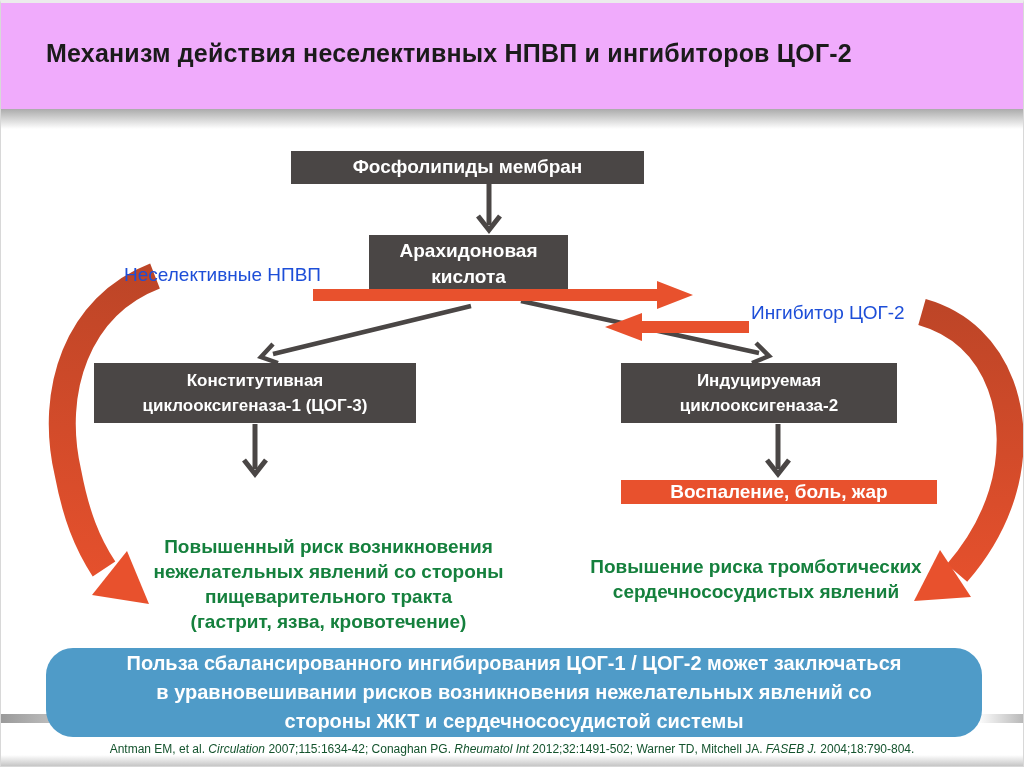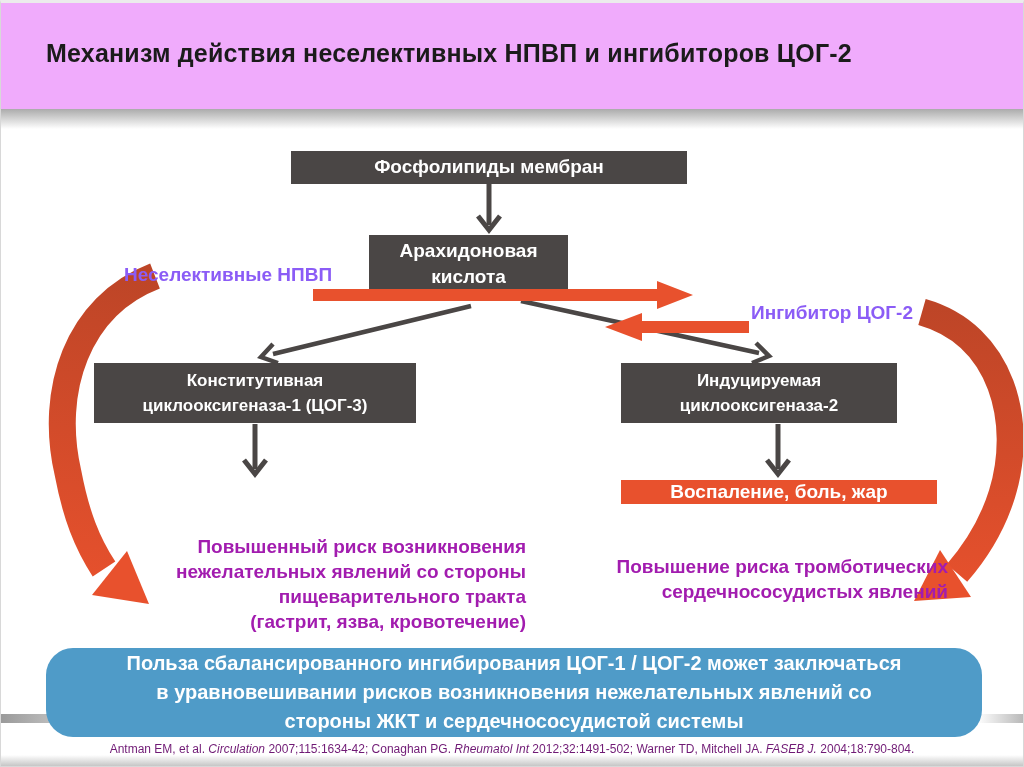--- a/index.html
+++ b/index.html
@@ -44,52 +44,52 @@
 
   .box{
     position:absolute;z-index:2;
     display:flex;align-items:center;justify-content:center;
     text-align:center;color:#ffffff;font-weight:bold;
     white-space:pre-line;line-height:1.3;
   }
   .dark{background:var(--color-box_dark,#4a4645);}
   .orangebg{background:var(--color-accent_orange,#e8512d);}
 
-  .box.phospholipids{left:290px;top:148px;width:396px;height:33px;font-size:19px;}
+  .box.phospholipids{left:290px;top:148px;width:353px;height:33px;font-size:19px;}
   .box.arachidonic{left:368px;top:232px;width:199px;height:57px;font-size:19px;line-height:1.35;}
   .box.cox1{left:93px;top:360px;width:322px;height:60px;font-size:17px;line-height:1.5;}
   .box.cox2{left:620px;top:360px;width:276px;height:60px;font-size:17px;line-height:1.5;}
   .box.physiology{left:93px;top:477px;width:322px;height:33px;font-size:19px;}
   .box.inflammation{left:620px;top:477px;width:316px;height:24px;font-size:19px;}
 
   .flabel{
-    position:absolute;z-index:6;font-weight:bold;color:#8b5cf6;
+    position:absolute;z-index:6;font-weight:normal;color:#1d4ed8;
     font-size:19px;white-space:nowrap;
   }
   .flabel.nsaids{left:123px;top:261px;}
   .flabel.cox2-inhibitor{left:750px;top:299px;}
 
   .risk{
-    position:absolute;z-index:6;font-weight:bold;color:#a21caf;
-    text-align:right;white-space:pre-line;font-size:19px;line-height:25px;
+    position:absolute;z-index:6;font-weight:bold;color:#15803d;
+    text-align:center;white-space:pre-line;font-size:19px;line-height:25px;
   }
   .risk.gi{left:130px;top:531px;width:395px;}
   .risk.cv{left:563px;top:551px;width:384px;}
 
   .conclusion{
     position:absolute;z-index:2;
     left:45px;top:645px;width:936px;height:89px;
     background:var(--color-conclusion_blue,#4f9bc8);
     color:#ffffff;font-weight:bold;font-size:20px;line-height:29px;
     display:flex;align-items:center;justify-content:center;
     text-align:center;white-space:pre-line;border-radius:27px;
   }
   .citation{
     position:absolute;z-index:4;left:0;top:739px;width:100%;
-    text-align:center;font-size:12px;color:#701a75;
+    text-align:center;font-size:12px;color:#14532d;
   }
   .citation i{font-style:italic;}
 
   svg.overlay{
     position:absolute;left:0;top:0;width:1024px;height:767px;
     z-index:5;pointer-events:none;
   }
 </style>
 </head>
 <body>

